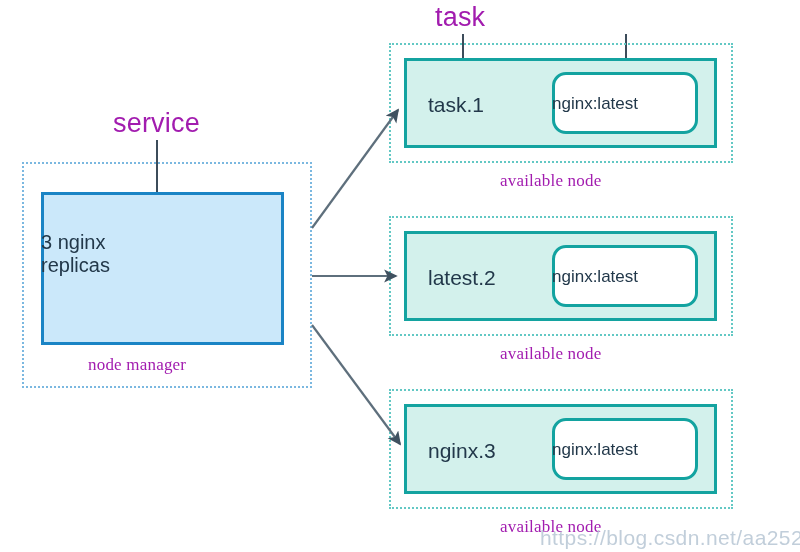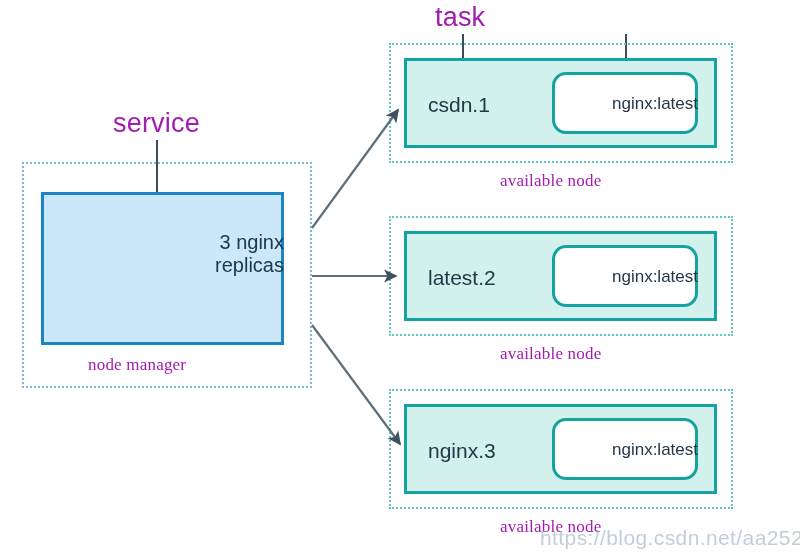--- a/index.html
+++ b/index.html
@@ -29,21 +29,21 @@
     letter-spacing: .2px;
   }
   .caption-label {
     font-size: 17px;
     letter-spacing: .2px;
     font-family: Liberation Serif, serif;
   }
   .box-text {
     position: absolute;
     white-space: pre-line;
-    text-align: right;
+    text-align: left;
     color: #22384a;
     line-height: 1.16;
   }
 
   
   .dashed-blue {
     position: absolute;
     border: 2px dotted #7bb8e0;
     box-sizing: border-box;
     background: transparent;
@@ -129,21 +129,21 @@
   <div class="dashed-blue" style="left:22px; top:162px; width:290px; height:226px;"></div>
 
   <div class="service-box" style="left:41px; top:192px; width:243px; height:153px;"></div>
   <div class="box-text service-text" style="left:41px; top:231px; width:243px;">3 nginx
 replicas</div>
 
   <div class="label caption-label" style="left:88px; top:356px;">node manager</div>
 
   <div class="dashed-teal" style="left:389px; top:43px; width:344px; height:120px;"></div>
   <div class="task-box" style="left:404px; top:58px; width:313px; height:90px;"></div>
-  <div class="box-text task-text" style="left:428px; top:93px; width:130px;">csdn.1</div>
+  <div class="box-text task-text" style="left:428px; top:93px; width:130px;">task.1</div>
   <div class="container-box" style="left:552px; top:72px; width:146px; height:62px;"></div>
   <div class="box-text container-text" style="left:552px; top:94px; width:146px;">nginx:latest</div>
   <div class="label caption-label" style="left:500px; top:172px;">available node</div>
 
   <div class="dashed-teal" style="left:389px; top:216px; width:344px; height:120px;"></div>
   <div class="task-box" style="left:404px; top:231px; width:313px; height:90px;"></div>
   <div class="box-text task-text" style="left:428px; top:266px; width:130px;">latest.2</div>
   <div class="container-box" style="left:552px; top:245px; width:146px; height:62px;"></div>
   <div class="box-text container-text" style="left:552px; top:267px; width:146px;">nginx:latest</div>
   <div class="label caption-label" style="left:500px; top:345px;">available node</div>

